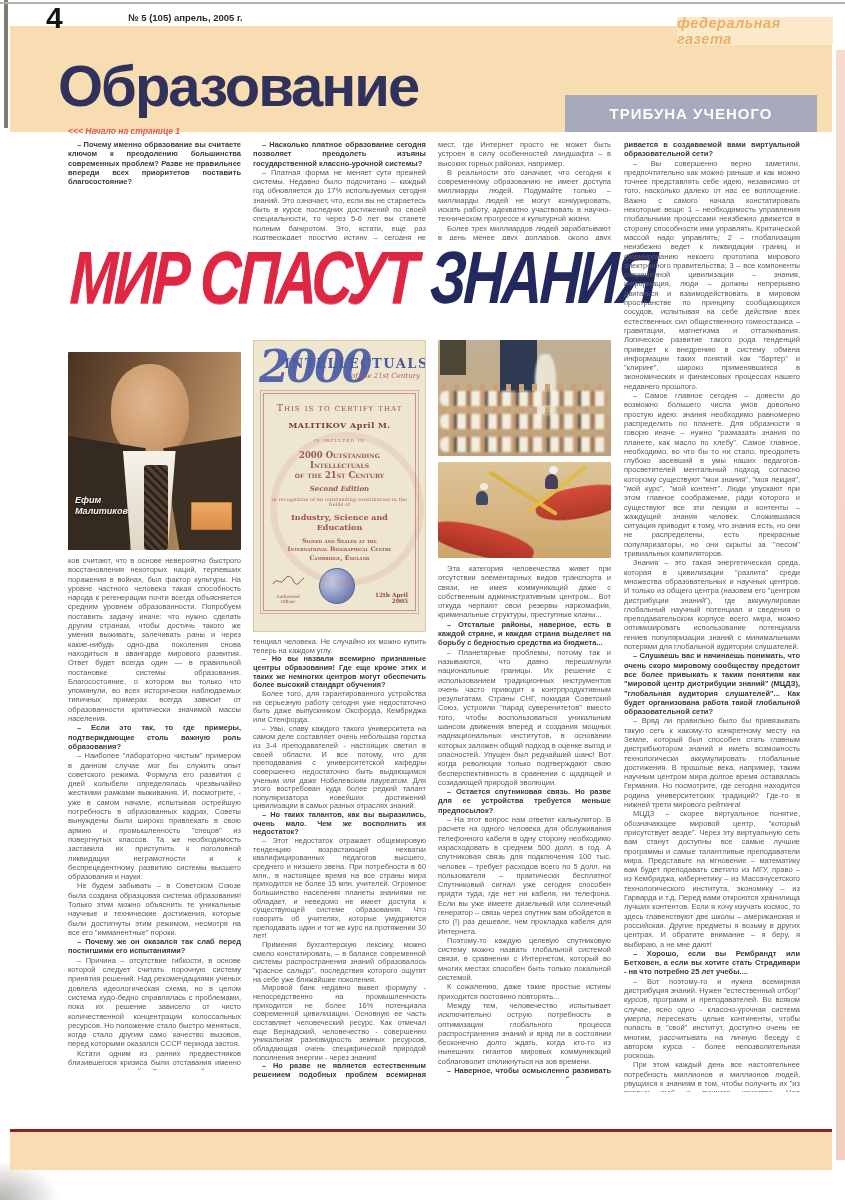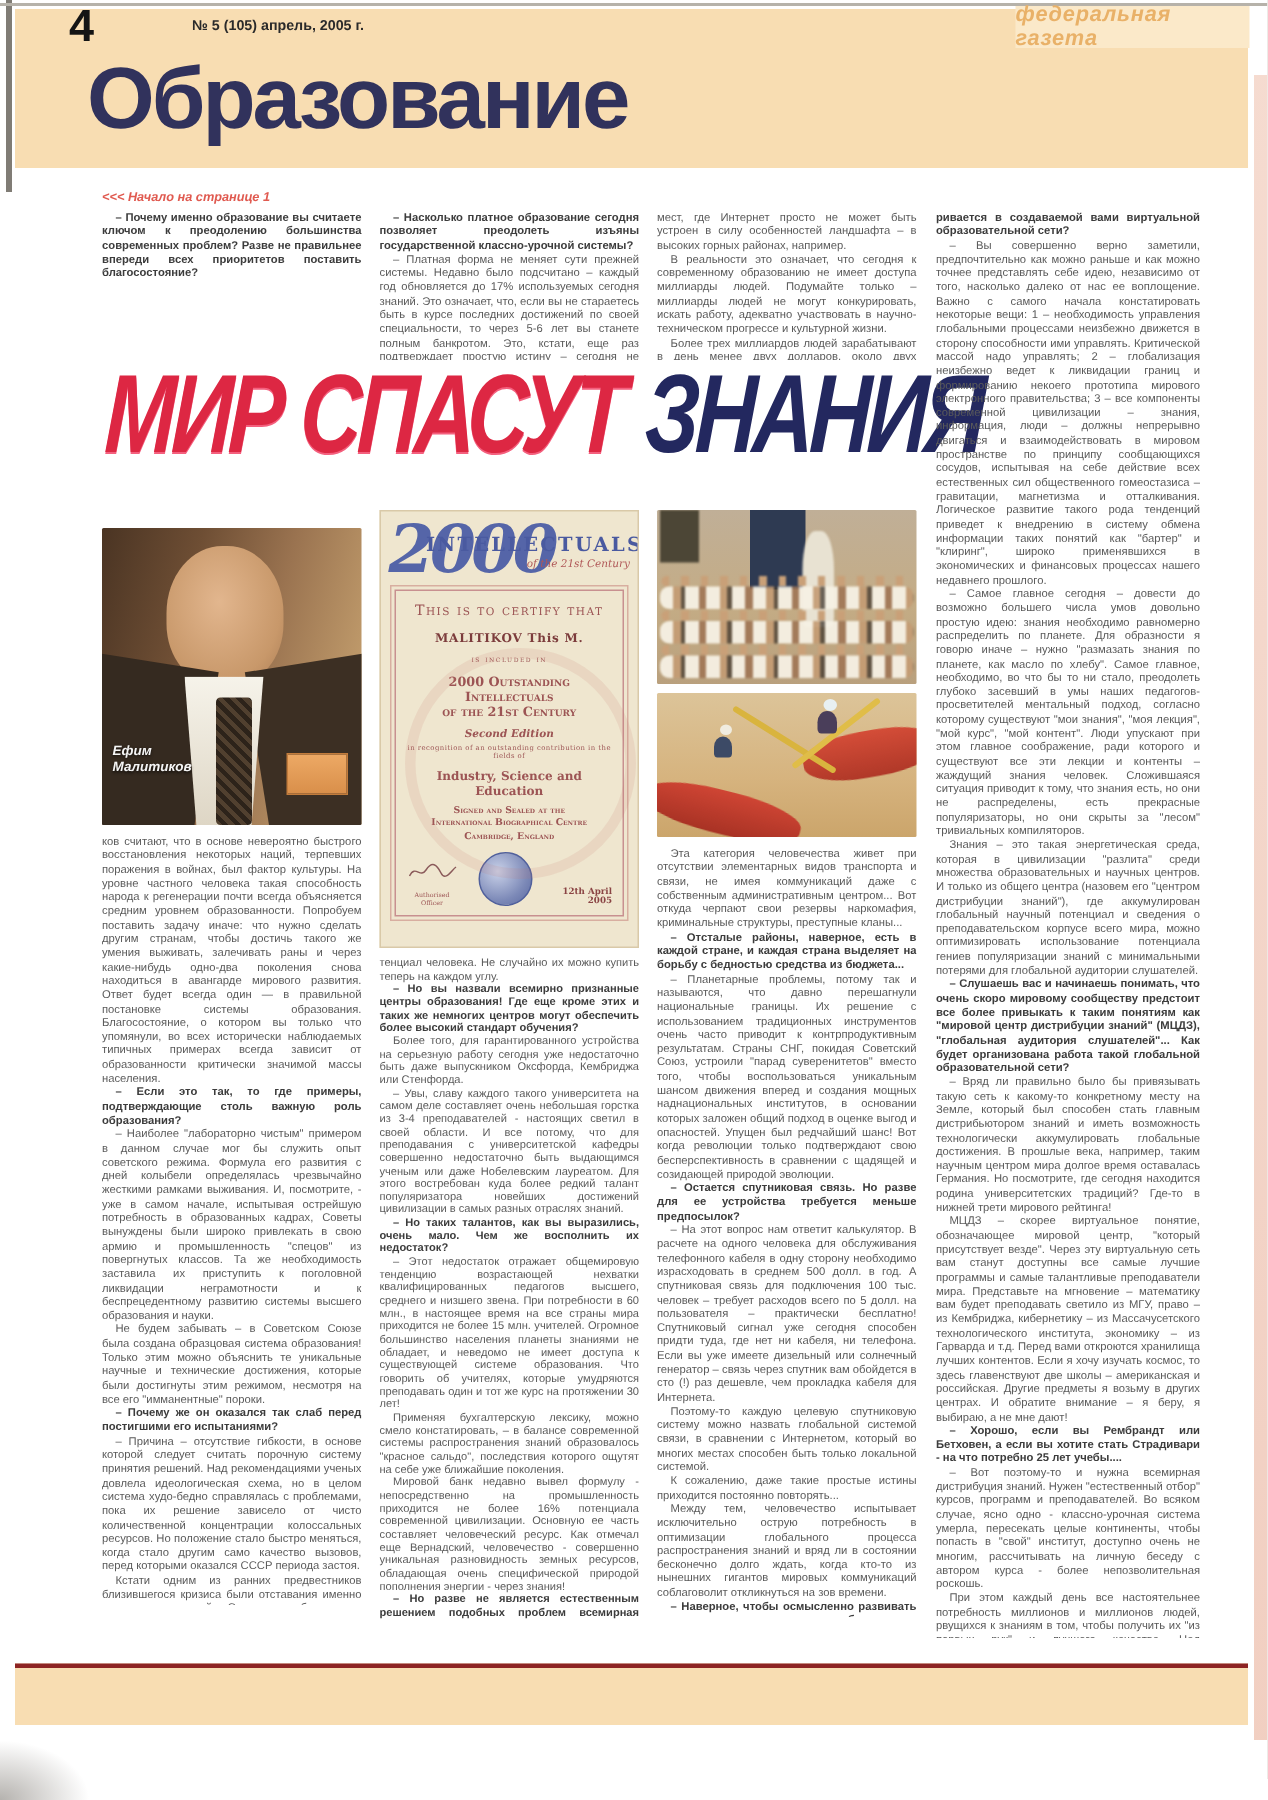--- a/index.html
+++ b/index.html
@@ -5,21 +5,21 @@
   html,body{margin:0;padding:0;}
   body{width:845px;height:1200px;background:#cfc9c0;font-family:"Liberation Sans",sans-serif;}
   .page{position:relative;width:845px;height:1200px;background:#ffffff;overflow:hidden;}
   
   .edge-left{position:absolute;left:4px;top:0;width:4px;height:128px;background:#807c75;}
   .edge-top{position:absolute;left:0;top:2px;right:0;height:2px;background:#b6b2aa;}
   .edge-right{position:absolute;right:0;top:50px;width:9px;height:1110px;background:linear-gradient(180deg,#f3d2c4,#eec3b2);opacity:.8;}
   .edge-bl{position:absolute;left:0;bottom:0;width:60px;height:40px;background:radial-gradient(ellipse at 0% 100%,rgba(120,115,108,.55),transparent 70%);}
 
   
-  .band{position:absolute;left:10px;right:13px;background:#f8ddb2;}
+  .band{position:absolute;left:10px;right:13px;background:#f8ddb2;margin-top:20px;}
   .band.header{top:6px;height:106px;}
   .section-title{position:absolute;left:48px;top:26px;margin:0;font-size:58px;font-weight:bold;letter-spacing:-2px;color:#31325c;font-family:"Liberation Sans",sans-serif;}
   .kicker{position:absolute;right:15px;bottom:0;width:252px;height:37px;background:#a7a9bd;display:flex;align-items:center;justify-content:center;}
   .kicker span{color:#fdfdfd;font-size:15px;font-weight:bold;letter-spacing:1px;}
 
   .note{position:absolute;left:68px;top:126px;color:#e05a50;font-size:8.5px;font-weight:bold;font-style:italic;}
 
   
   .left-zone{position:absolute;left:68px;top:140px;width:544px;}
   .top-cols{display:flex;gap:12px;height:100px;overflow:hidden;}
@@ -98,34 +98,37 @@
   .k-paddle2{position:absolute;left:48%;top:26%;width:42%;height:4px;background:#e0bd48;transform:rotate(-38deg);border-radius:2px;}
   .k-p1{position:absolute;left:22%;top:30%;width:12px;height:14px;background:#3c4a66;border-radius:50% 50% 20% 20%;}
   .k-h1{position:absolute;left:24%;top:22%;width:8px;height:7px;background:#f0ece0;border-radius:50%;}
   .k-p2{position:absolute;left:62%;top:12%;width:13px;height:15px;background:#4a3e5a;border-radius:50% 50% 20% 20%;}
   .k-h2{position:absolute;left:64%;top:4%;width:9px;height:8px;background:#e8f0f2;border-radius:50%;}
 
   
   .band.footer{top:1109px;height:38px;border-top:3px solid #8d2424;}
   .pageno{position:absolute;left:46px;top:1px;font-size:30px;font-weight:bold;color:#141414;}
   .issue{position:absolute;left:128px;top:12px;font-size:9.5px;font-weight:bold;color:#2a2a2a;}
-  .brand-box{position:absolute;right:12px;top:4px;width:156px;height:28px;background:#fbe9c9;display:flex;align-items:center;justify-content:center;}
+  .brand-box{position:absolute;right:12px;top:17px;width:156px;height:28px;background:#fbe9c9;display:flex;align-items:center;justify-content:center;}
   .brand-box span{color:#e9b168;font-weight:bold;font-style:italic;font-size:14.5px;letter-spacing:.5px;}
 </style>
 </head>
 <body>
 
 <div class="page">
   <div class="edge-left"></div>
   <div class="edge-top"></div>
   <div class="edge-right"></div>
   <div class="edge-bl"></div>
 
   <div class="band header">
     <h1 class="section-title">Образование</h1>
+    <div class="kicker">
+      <span>ТРИБУНА УЧЕНОГО</span>
+    </div>
   </div>
 
   <div class="note">&lt;&lt;&lt; Начало на странице 1</div>
 
   <div class="left-zone">
     <div class="top-cols">
       <div class="col">
           <p class="para q">– Почему именно образование вы считаете ключом к преодолению большинства современных проблем? Разве не правильнее впереди всех приоритетов поставить благосостояние?</p>
         </div>
       <div class="col">
@@ -170,21 +173,21 @@
 
       <div class="mcell">
         <div class="cert">
           <div class="cert-top">
             <div class="cert-year">2000</div>
             <div class="cert-title">INTELLECTUALS</div>
             <div class="cert-sub">of the 21st Century</div>
           </div>
           <div class="cert-inner">
             <div class="cl1">This is to certify that</div>
-            <div class="cname">MALITIKOV This M.</div>
+            <div class="cname">MALITIKOV April M.</div>
             <div class="cl2">is included in</div>
             <div class="cl3">2000 Outstanding Intellectuals</div>
             <div class="cl3b">of the 21st Century</div>
             <div class="ced">Second Edition</div>
             <div class="csmall">in recognition of an outstanding contribution in the fields of</div>
             <div class="cfields">Industry, Science and Education</div>
             <div class="csealed">
               <div>Signed and Sealed at the</div>
               <div>International Biographical Centre</div>
               <div>Cambridge, England</div>

